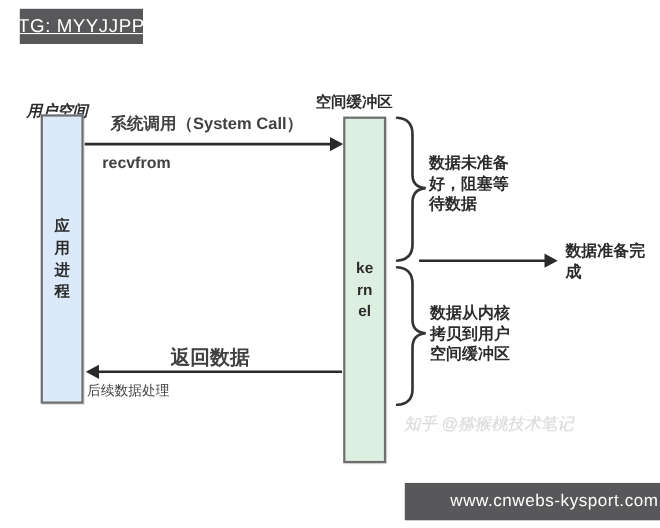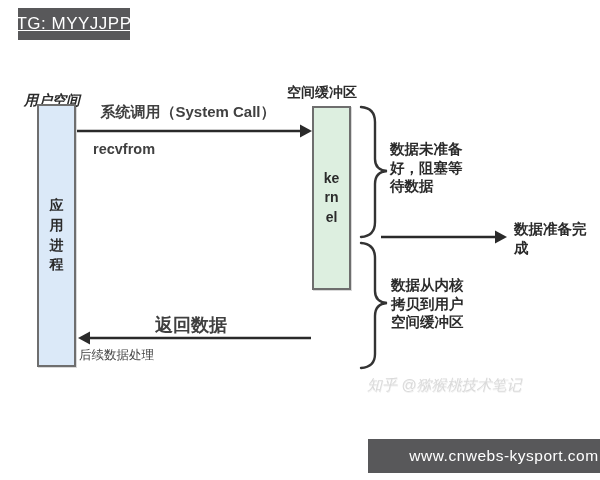--- a/index.html
+++ b/index.html
@@ -35,21 +35,21 @@
   }
 
   .pillar {
     display: flex;
     align-items: center;
     justify-content: center;
     border: 2px solid #6e6e6e;
     box-shadow: 1px 1px 0 rgba(0,0,0,0.15);
   }
   .pillar-user { left: 37px; top: 104px; width: 39px; height: 263px; background: #dbe9f8; }
-  .pillar-kernel { left: 312px; top: 106px; width: 39px; height: 184px; background: #ddefe0; }
+  .pillar-kernel { left: 312px; top: 106px; width: 39px; height: 315px; background: #ddefe0; }
   .vtext {
     white-space: pre-line;
     text-align: center;
     font-size: 14px;
     font-weight: bold;
     line-height: 1.4;
     color: #2b2b2b;
   }
 
   .lbl { font-weight: bold; color: #404040; white-space: nowrap; }

